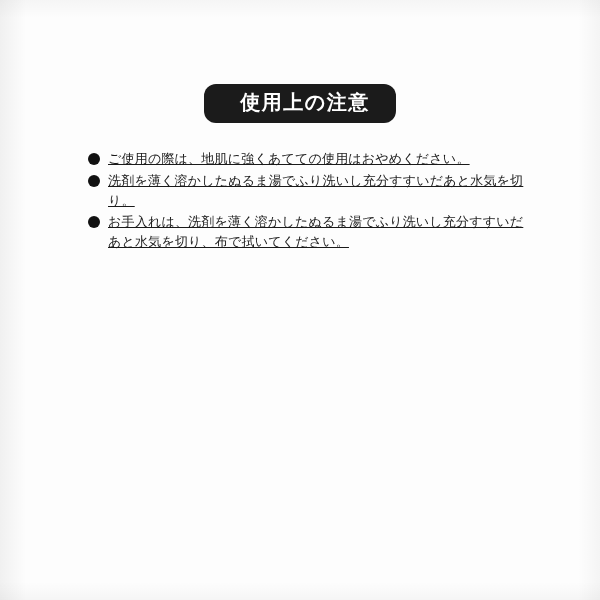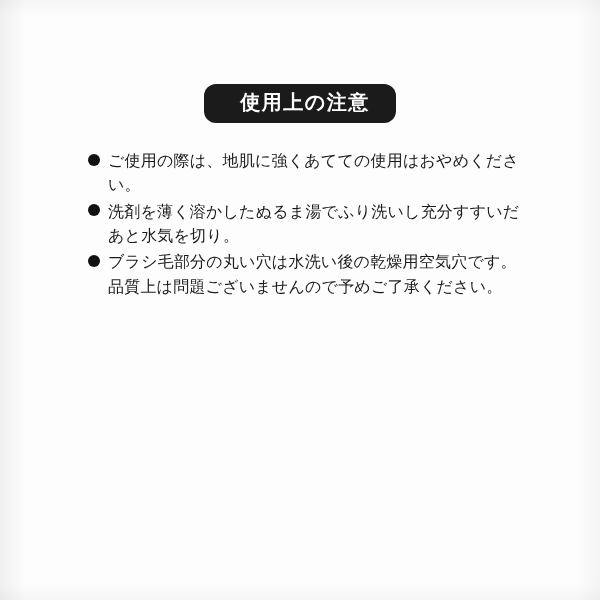--- a/index.html
+++ b/index.html
@@ -67,24 +67,25 @@
     list-style: none;
     margin: 0;
     padding: 0 0 0 14px;
   }
 
   li.note {
     position: relative;
     padding-left: 20px;
     margin-bottom: 2px;
     color: #1a1a1a;
-    font-size: 16px;
+    font-size: 13px;
     line-height: 1.52;
     letter-spacing: 0.2px;
     text-align: left;
+    text-decoration: underline;
   }
 
   li.note .bullet {
     position: absolute;
     left: 0;
     top: 0.30em;
     width: 12px;
     height: 12px;
     border-radius: 50%;
     background: #111111;
@@ -109,18 +110,18 @@
       <li class="note">
         <span class="bullet"></span>
         <span class="text">ご使用の際は、地肌に強くあてての使用はおやめください。</span>
       </li>
       <li class="note">
         <span class="bullet"></span>
         <span class="text">洗剤を薄く溶かしたぬるま湯でふり洗いし充分すすいだあと水気を切り。</span>
       </li>
       <li class="note">
         <span class="bullet"></span>
-        <span class="text">ブラシ毛部分の丸い穴は水洗い後の乾燥用空気穴です。品質上は問題ございませんので予めご了承ください。</span>
+        <span class="text">お手入れは、洗剤を薄く溶かしたぬるま湯でふり洗いし充分すすいだあと水気を切り、布で拭いてください。</span>
       </li>
     </ul>
 
   </div>
 </div>
 
 </body></html>

